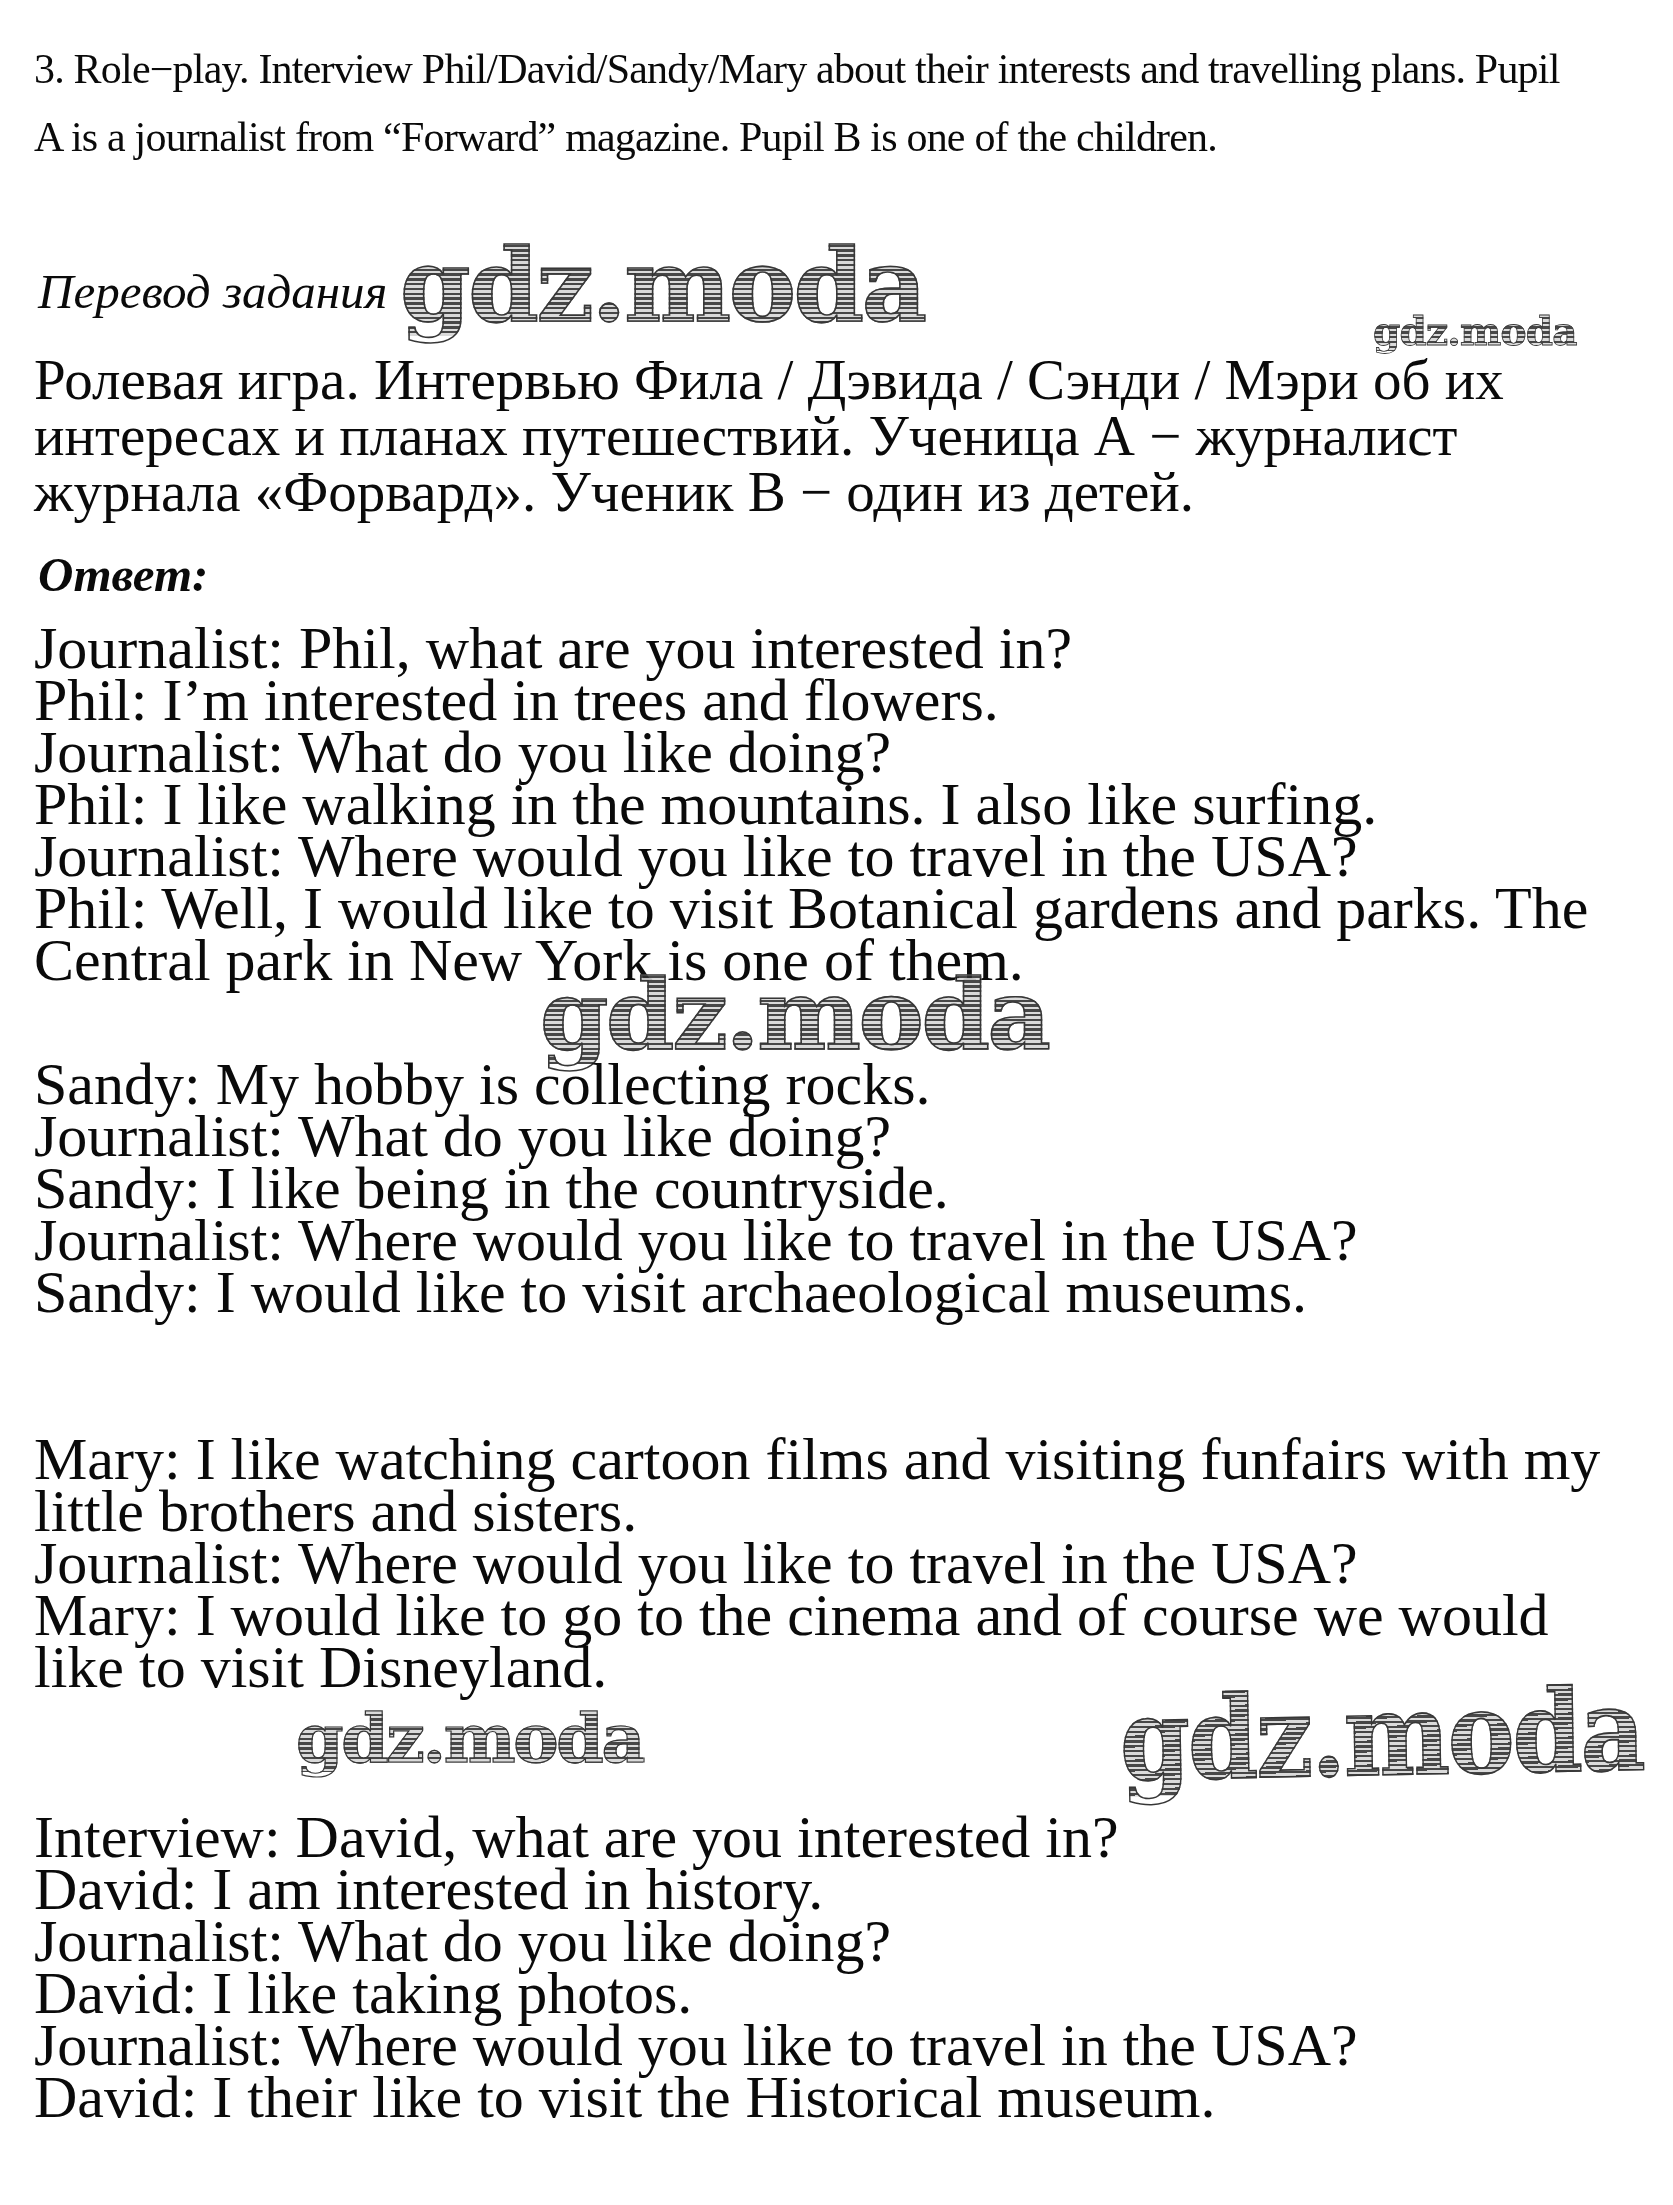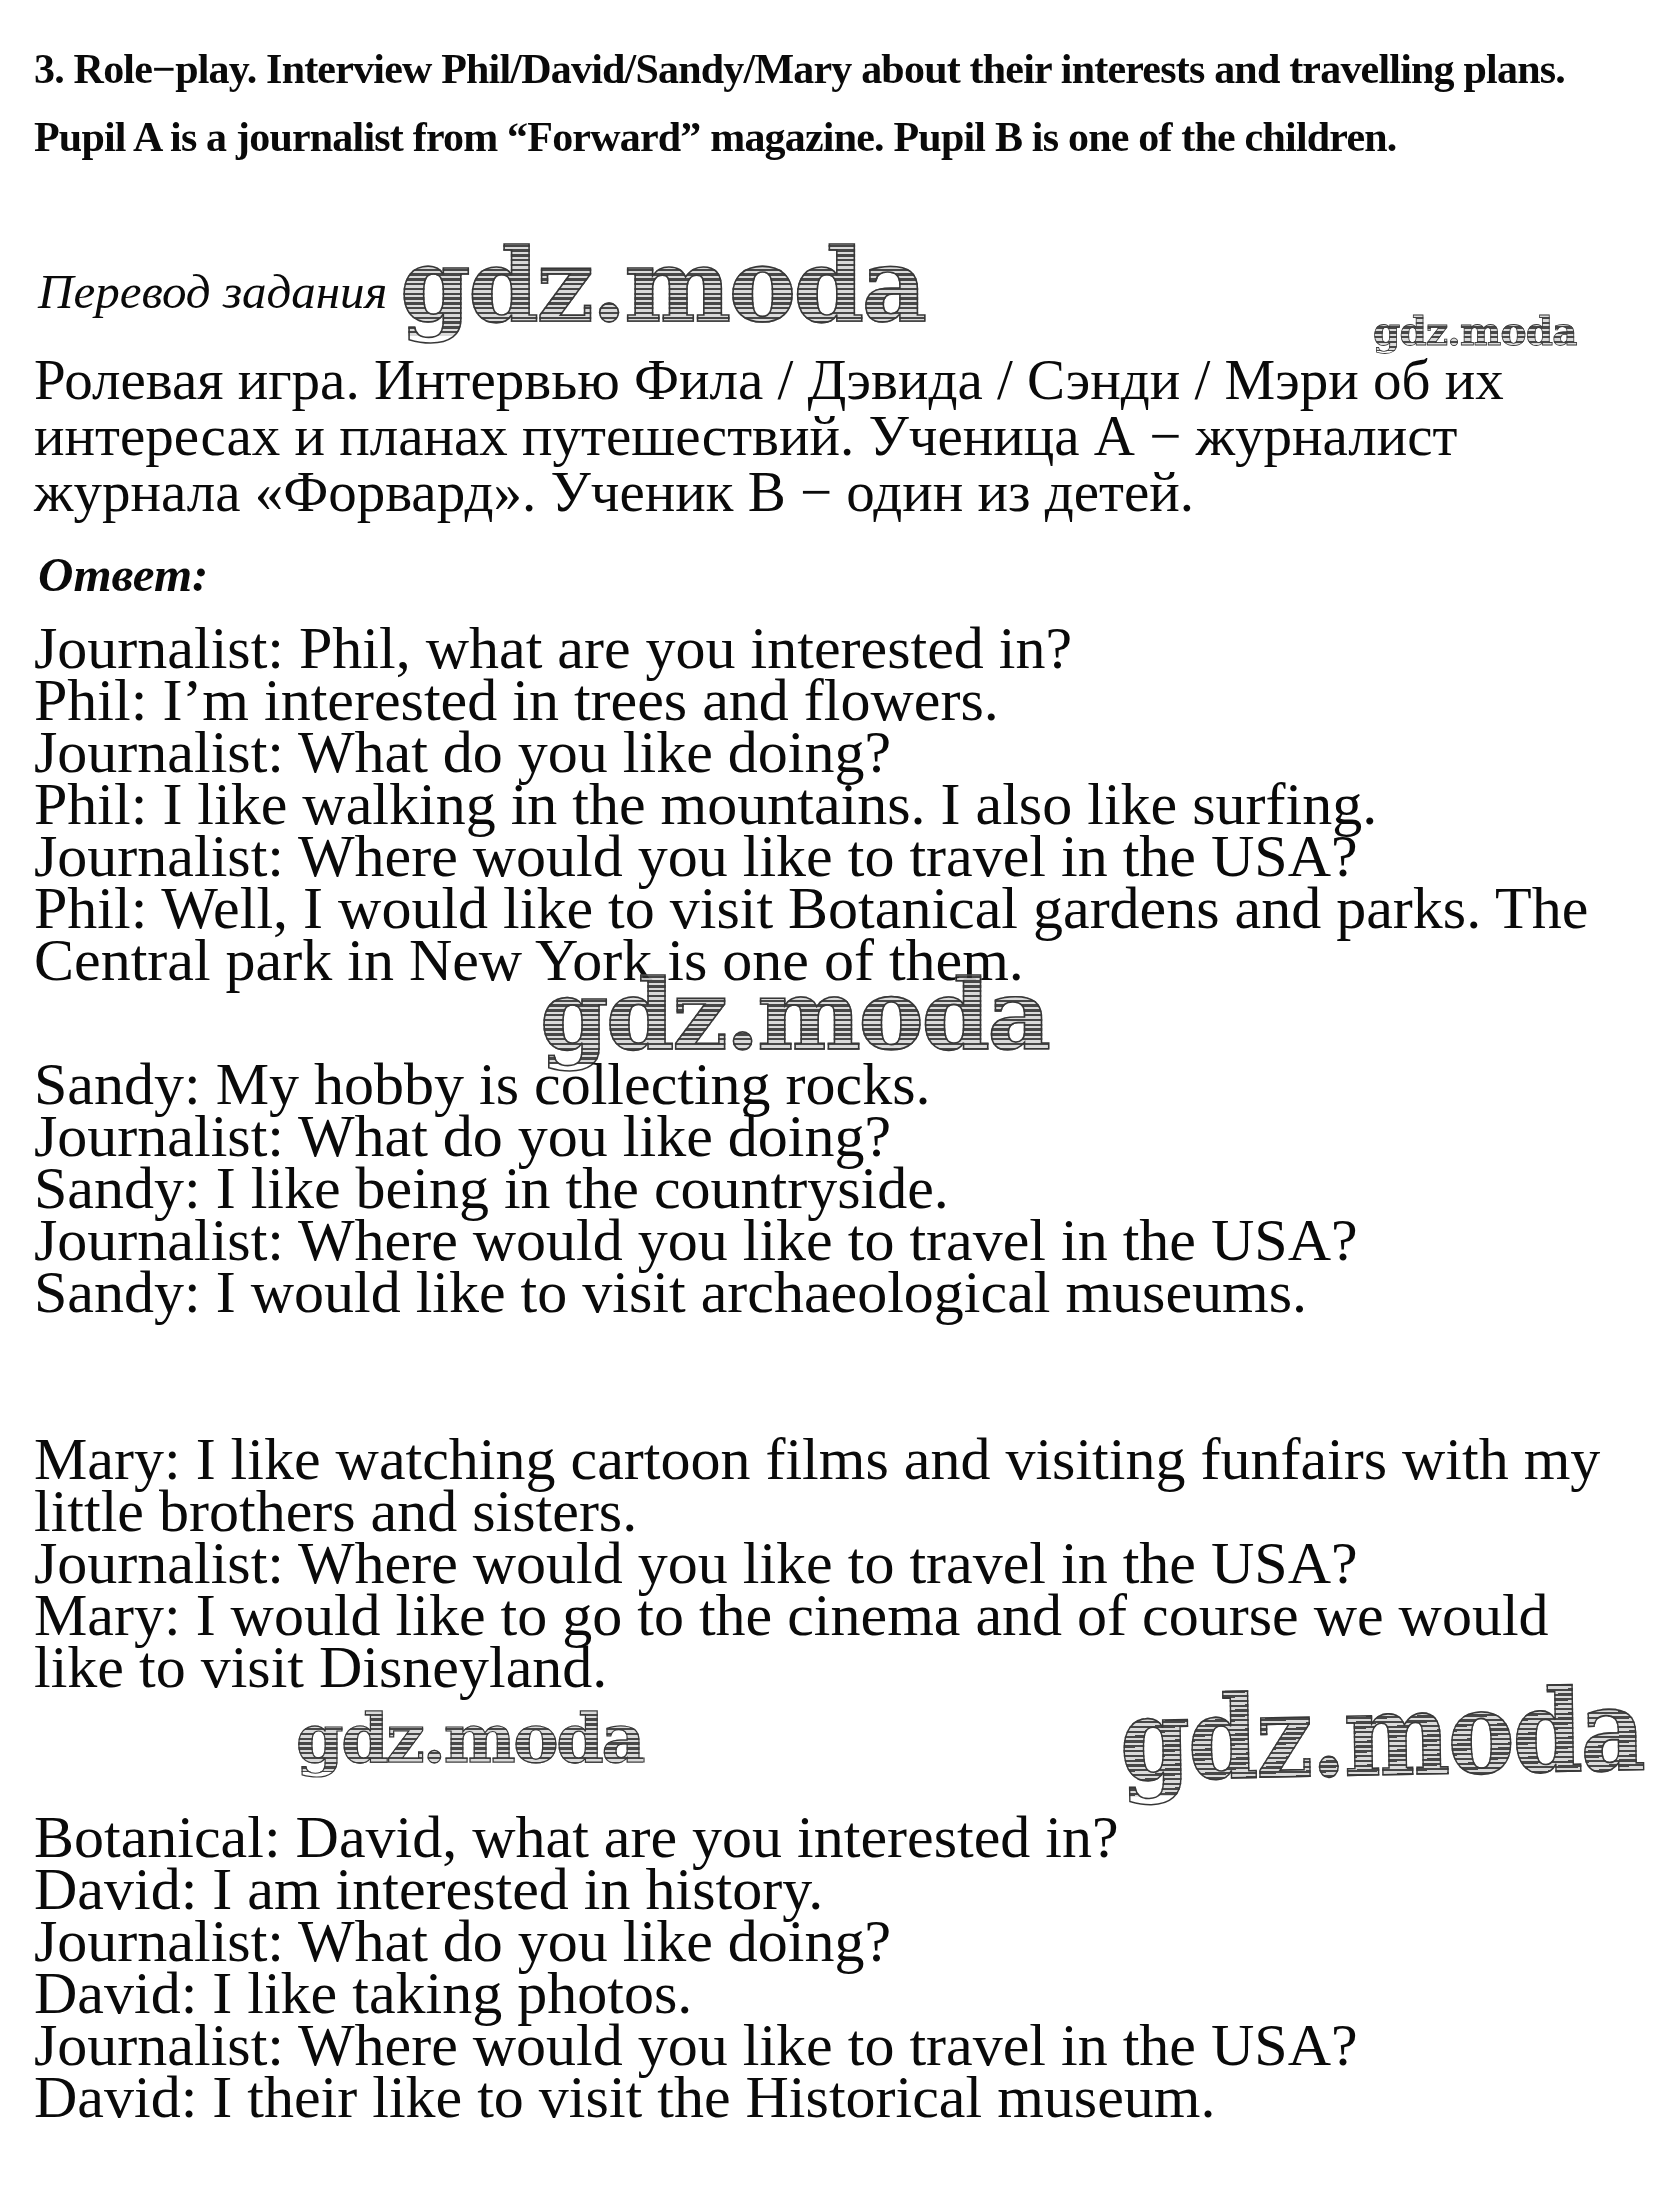--- a/index.html
+++ b/index.html
@@ -18,21 +18,21 @@
   }
 
   
   .heading {
     position: absolute;
     left: 34px;
     top: 35px;
     width: 1548px;
     margin: 0;
     font-size: 42px;
-    font-weight: 700;
+    font-weight: 400;
     letter-spacing: -0.8px;
     line-height: 68px;
   }
   .label-italic {
     position: absolute;
     left: 22px;
     margin: 16px;
     font-size: 49px;
     font-style: italic;
     line-height: 50px;
@@ -120,21 +120,21 @@
     <p class="dline">Sandy: I would like to visit archaeological museums.</p>
   </div>
 
   <div class="dialogue d-mary">
     <p class="dline">Mary: I like watching cartoon films and visiting funfairs with my little brothers and sisters.</p>
     <p class="dline">Journalist: Where would you like to travel in the USA?</p>
     <p class="dline">Mary: I would like to go to the cinema and of course we would like to visit Disneyland.</p>
   </div>
 
   <div class="dialogue d-david">
-    <p class="dline">Botanical: David, what are you interested in?</p>
+    <p class="dline">Interview: David, what are you interested in?</p>
     <p class="dline">David: I am interested in history.</p>
     <p class="dline">Journalist: What do you like doing?</p>
     <p class="dline">David: I like taking photos.</p>
     <p class="dline">Journalist: Where would you like to travel in the USA?</p>
     <p class="dline">David: I their like to visit the Historical museum.</p>
   </div>
 
   <div class="wm wm-translation">gdz.moda</div>
   <div class="wm wm-top-right">gdz.moda</div>
   <div class="wm wm-mid">gdz.moda</div>

